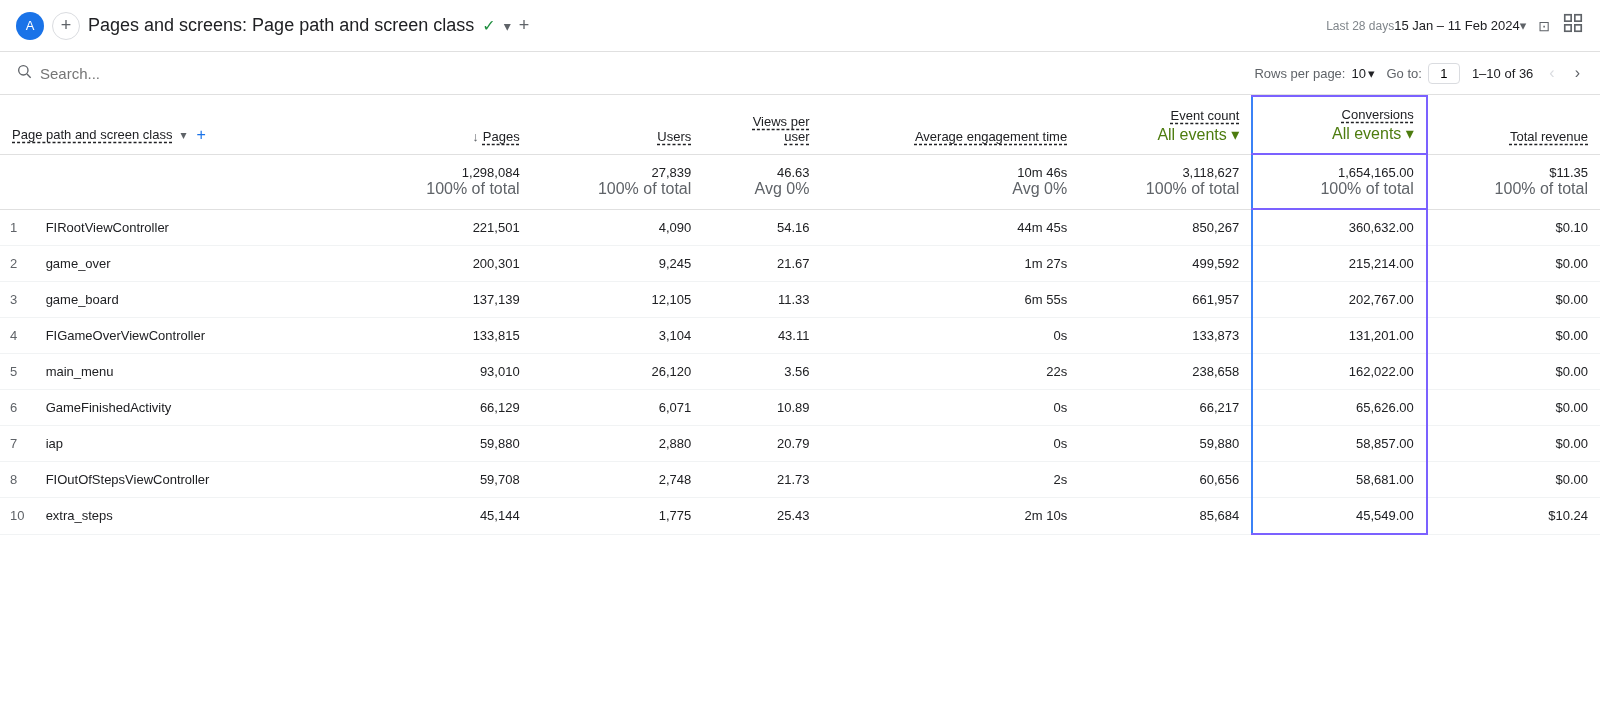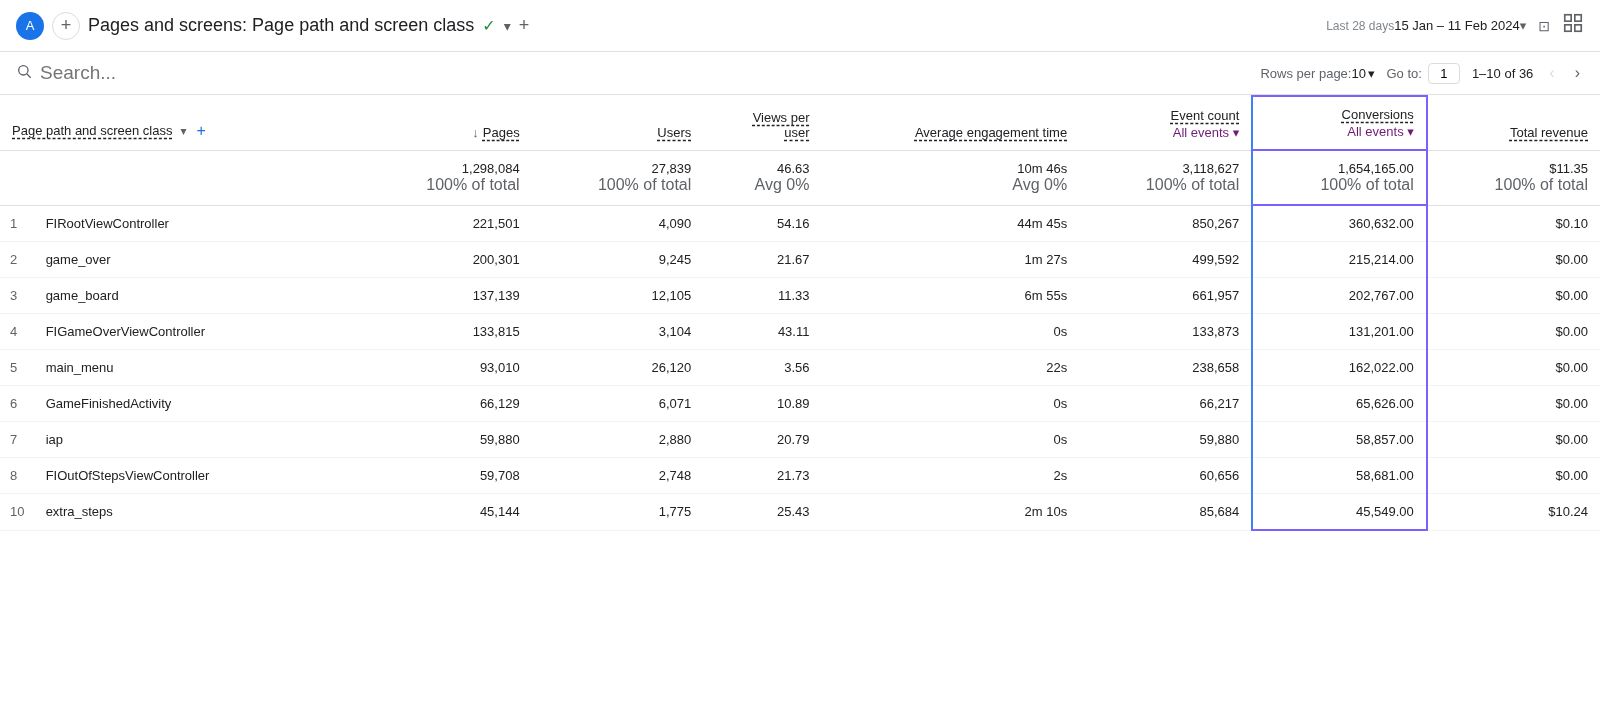--- a/index.html
+++ b/index.html
@@ -56,28 +56,28 @@
     
     .search-bar {
       display: flex;
       align-items: center;
       padding: 10px 16px;
       border-bottom: 1px solid #e0e0e0;
       gap: 8px;
     }
     .search-icon { color: #5f6368; font-size: 16px; }
     .search-input {
-      border: none; outline: none; font-size: 19px; color: #202124;
+      border: none; outline: none; font-size: 15px; color: #202124;
       flex: 1; background: transparent;
     }
     .pagination-area {
       display: flex; align-items: center; gap: 12px;
       margin-left: auto; color: #5f6368; font-size: 13px;
     }
-    .rows-per-page { display: flex; align-items: center; }
+    .rows-per-page { display: flex; align-items: center; gap: 6px; }
     .rows-select {
       border: none; font-size: 13px; color: #202124;
       cursor: pointer; background: transparent;
       display: flex; align-items: center; gap: 2px;
     }
     .goto-area { display: flex; align-items: center; gap: 6px; }
     .goto-input {
       width: 32px; border: 1px solid #dadce0; border-radius: 4px;
       text-align: center; font-size: 13px; padding: 2px 4px; outline: none;
     }
@@ -113,21 +113,21 @@
       width: 360px;
     }
     thead th .col-header-link {
       text-decoration: underline;
       text-decoration-style: dashed;
       text-underline-offset: 3px;
       color: #202124;
       cursor: pointer;
     }
     thead th .col-sub {
-      font-size: 13px; color: #701a75; font-weight: 400;
+      font-size: 16px; color: #4d7c0f; font-weight: 400;
       display: block; margin-top: 2px;
     }
     
     .totals-row td {
       padding: 10px 12px;
       text-align: right;
       border-bottom: 1px solid #e0e0e0;
       color: #202124;
     }
     .totals-row td.col-name { text-align: left; }

